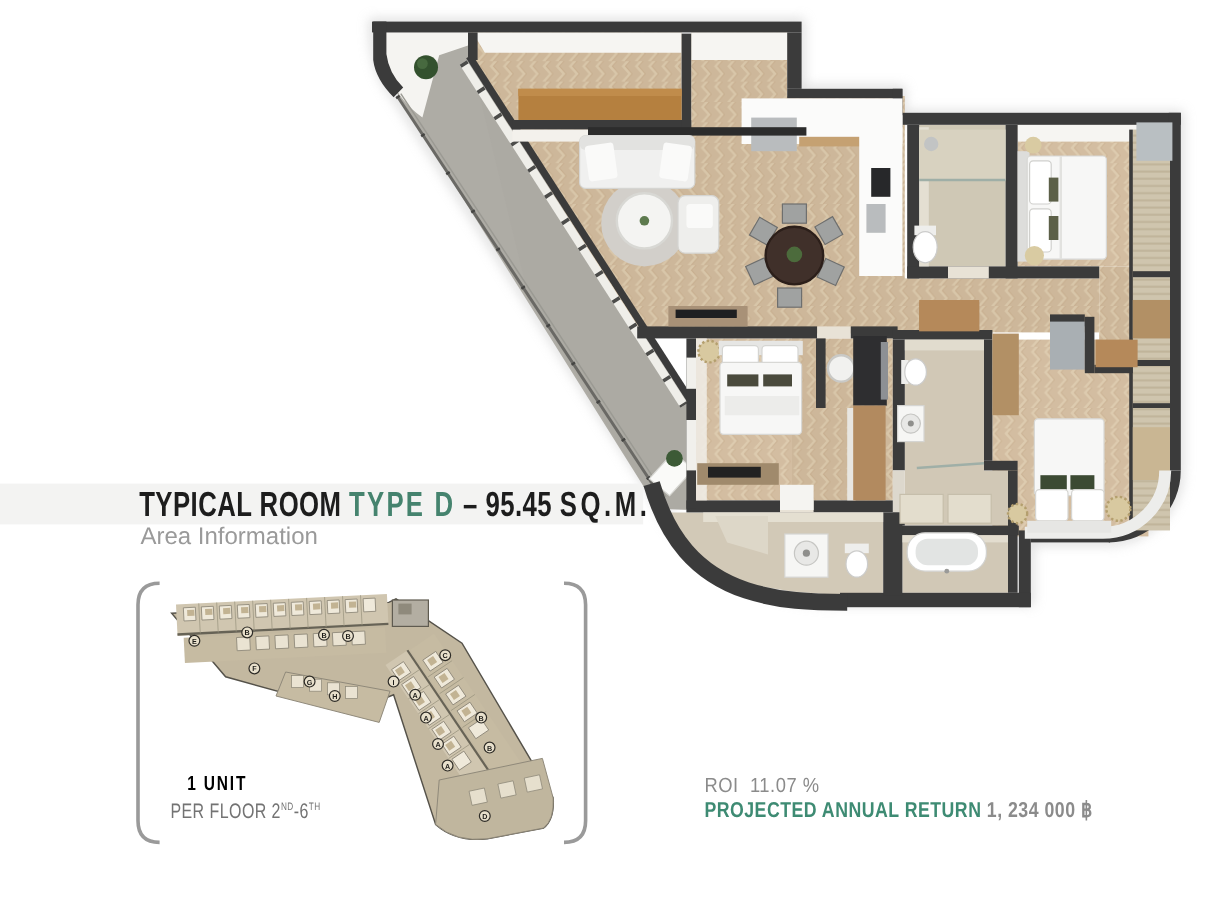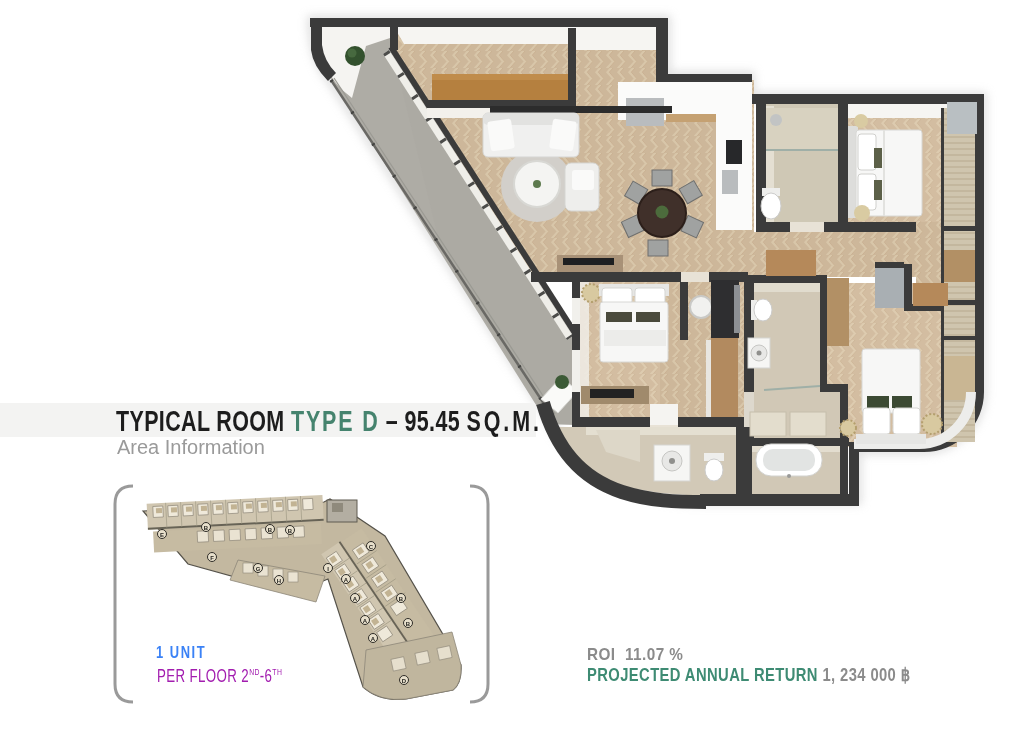--- a/index.html
+++ b/index.html
@@ -689,21 +689,21 @@
 </g>
 </g>
 </svg>
 
 
 <div style="position:absolute;left:116px;top:407px;font-weight:bold;font-size:29px;color:#1d1d1d;letter-spacing:.5px;line-height:29px;"><span class="cond" style="transform:scaleX(.74);">TYPICAL ROOM <span style="color:#45836e;letter-spacing:2.5px;">TYPE D</span> – 95.45 <span style="letter-spacing:4px;">SQ.M.</span></span></div>
 
 <div style="position:absolute;left:117px;top:436px;font-size:20px;color:#9a9a9a;">Area Information</div>
 
 
-<div style="position:absolute;left:156px;top:644px;font-weight:bold;font-size:17px;color:#3b82f6;letter-spacing:2px;line-height:17px;"><span class="cond" style="transform:scaleX(.76);">1 UNIT</span></div>
-
-<div style="position:absolute;left:157px;top:664px;font-size:17.5px;color:#a21caf;letter-spacing:.5px;line-height:17.5px;"><span class="cond" style="transform:scaleX(.76);">PER FLOOR 2<sup style="font-size:9px;">ND</sup>-6<sup style="font-size:9px;">TH</sup></span></div>
-
-
-<div style="position:absolute;left:587px;top:645px;font-weight:bold;font-size:17px;color:#8b8b8b;letter-spacing:.5px;"><span class="cond" style="transform:scaleX(.9);">ROI&nbsp; 11.07 %</span></div>
+<div style="position:absolute;left:156px;top:644px;font-weight:bold;font-size:17px;color:#000000;letter-spacing:2px;line-height:17px;"><span class="cond" style="transform:scaleX(.76);">1 UNIT</span></div>
+
+<div style="position:absolute;left:142px;top:664px;font-size:17.5px;color:#737373;letter-spacing:.5px;line-height:17.5px;"><span class="cond" style="transform:scaleX(.76);">PER FLOOR 2<sup style="font-size:9px;">ND</sup>-6<sup style="font-size:9px;">TH</sup></span></div>
+
+
+<div style="position:absolute;left:587px;top:645px;font-weight:normal;font-size:17px;color:#8b8b8b;letter-spacing:.5px;"><span class="cond" style="transform:scaleX(.9);">ROI&nbsp; 11.07 %</span></div>
 
 <div style="position:absolute;left:587px;top:664px;font-weight:bold;font-size:18px;letter-spacing:.5px;text-align:right;"><span class="cond" style="transform:scaleX(.82);"><span style="color:#3e8b73;">PROJECTED ANNUAL RETURN</span> <span style="color:#8b8b8b;">1, 234 000 ฿</span></span></div>
 </div>
 
 </body></html>

